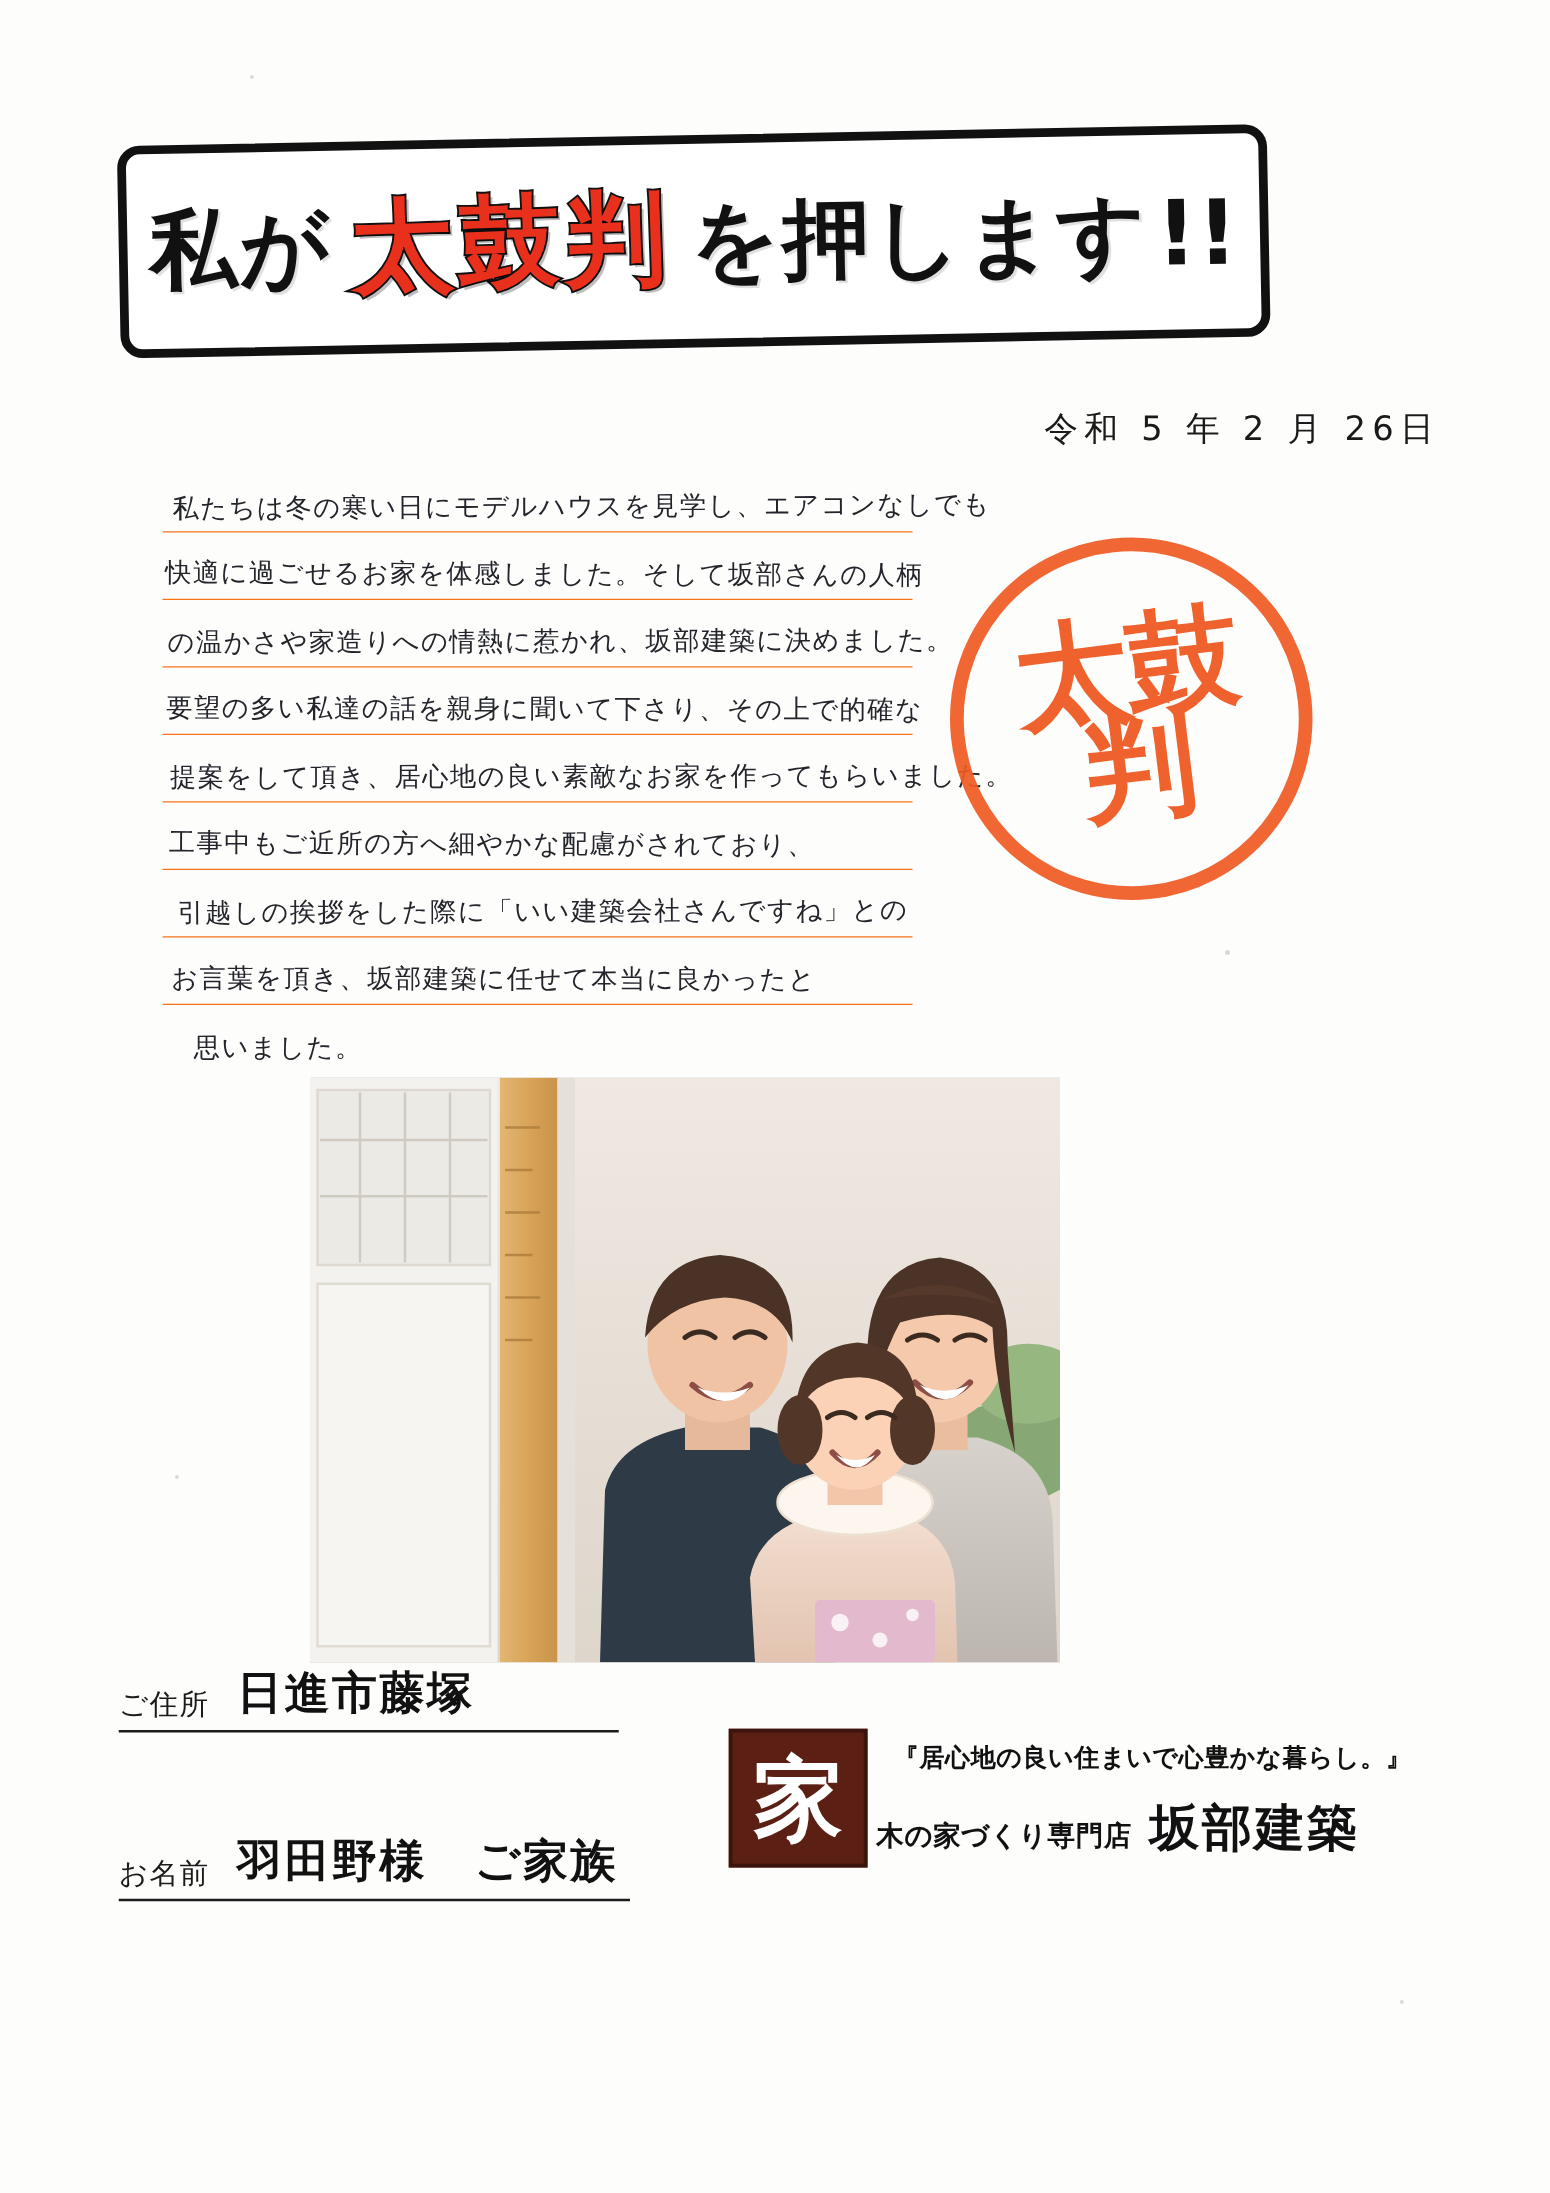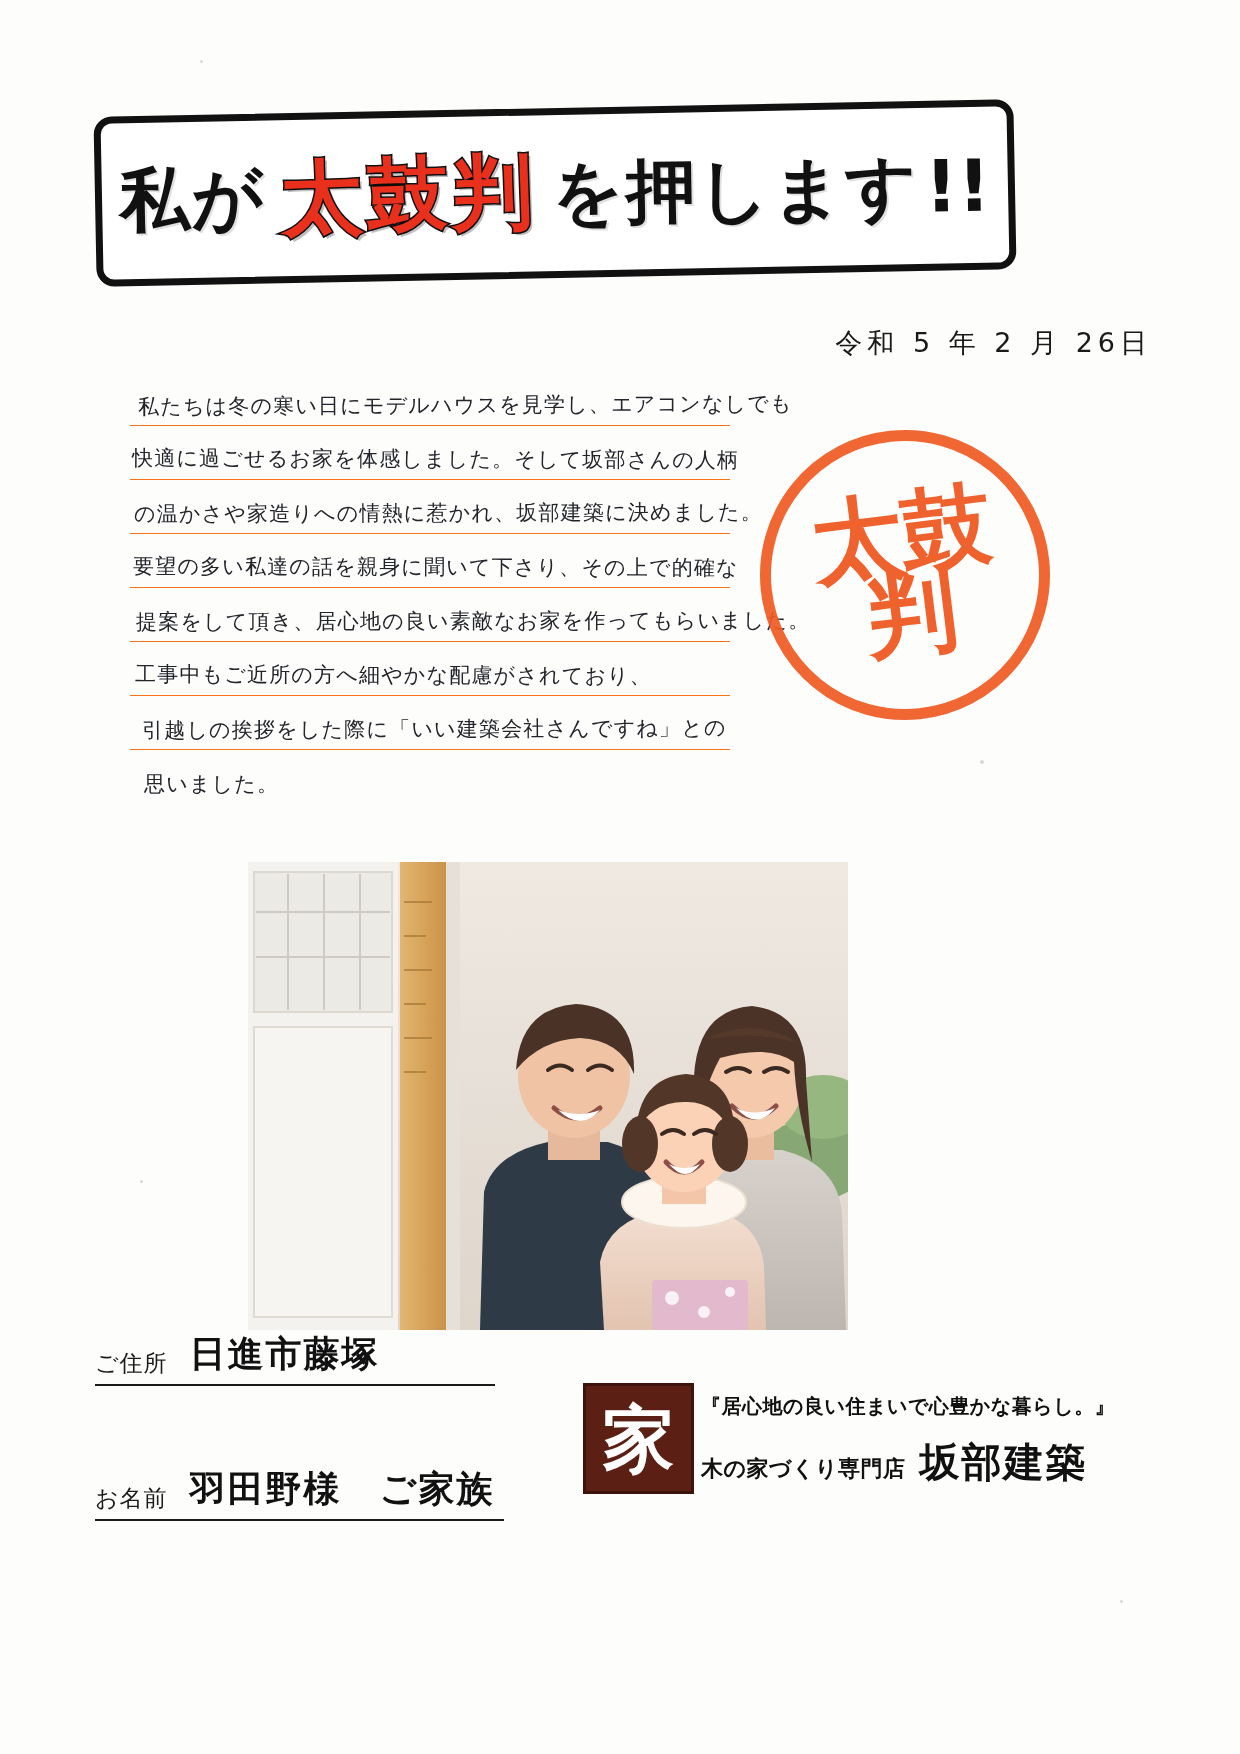--- a/index.html
+++ b/index.html
@@ -110,21 +110,21 @@
   }
   .hline span { display: inline-block; }
   .hline.i1 span { transform: translateX(8px) rotate(-0.3deg); }
   .hline.i2 span { transform: translateX(2px) rotate(0.2deg); }
   .hline.i3 span { transform: translateX(4px) rotate(-0.2deg); }
   .hline.i4 span { transform: translateX(3px) rotate(0.15deg); }
   .hline.i5 span { transform: translateX(6px) rotate(-0.15deg); }
   .hline.i6 span { transform: translateX(5px) rotate(0.2deg); }
   .hline.i7 span { transform: translateX(12px) rotate(-0.25deg); }
   .hline.i8 span { transform: translateX(7px) rotate(0.1deg); }
-  .hline.i9 span { transform: translateX(14px) rotate(-0.1deg); }
+  .hline.i9 span { transform: translateX(14px) rotate(-0.1deg); margin-left: 11px; }
   .hline.last { border-bottom: none; }
 
   
   .seal {
     position: absolute;
     left: 760px;
     top: 430px;
     width: 290px;
     height: 290px;
   }
@@ -216,21 +216,21 @@
   }
   .logo-mark span {
     font-family: "DejaVu Sans", sans-serif;
     font-weight: bold;
     font-size: 72px;
     color: #ffffff;
     line-height: 1;
   }
   .logo-tag {
     position: absolute;
-    left: 118px;
+    left: 132px;
     top: 10px;
     font-family: "DejaVu Sans", sans-serif;
     font-weight: bold;
     font-size: 20px;
     color: #111;
     letter-spacing: 0.5px;
     white-space: nowrap;
   }
   .logo-name-row {
     position: absolute;
@@ -289,20 +289,23 @@
         <span>要望の多い私達の話を親身に聞いて下さり、その上で的確な</span>
       </div>
     <div class="hline i5">
         <span>提案をして頂き、居心地の良い素敵なお家を作ってもらいました。</span>
       </div>
     <div class="hline i6">
         <span>工事中もご近所の方へ細やかな配慮がされており、</span>
       </div>
     <div class="hline i7">
         <span>引越しの挨拶をした際に「いい建築会社さんですね」との</span>
+      </div>
+    <div class="hline i8">
+        <span>お言葉を頂き、坂部建築に任せて本当に良かったと</span>
       </div>
     <div class="hline i9 last">
         <span>思いました。</span>
       </div>
   </div>
 
   <div class="seal">
     <div class="seal-ring"></div>
     <div class="seal-chars">
       <div class="sc">

